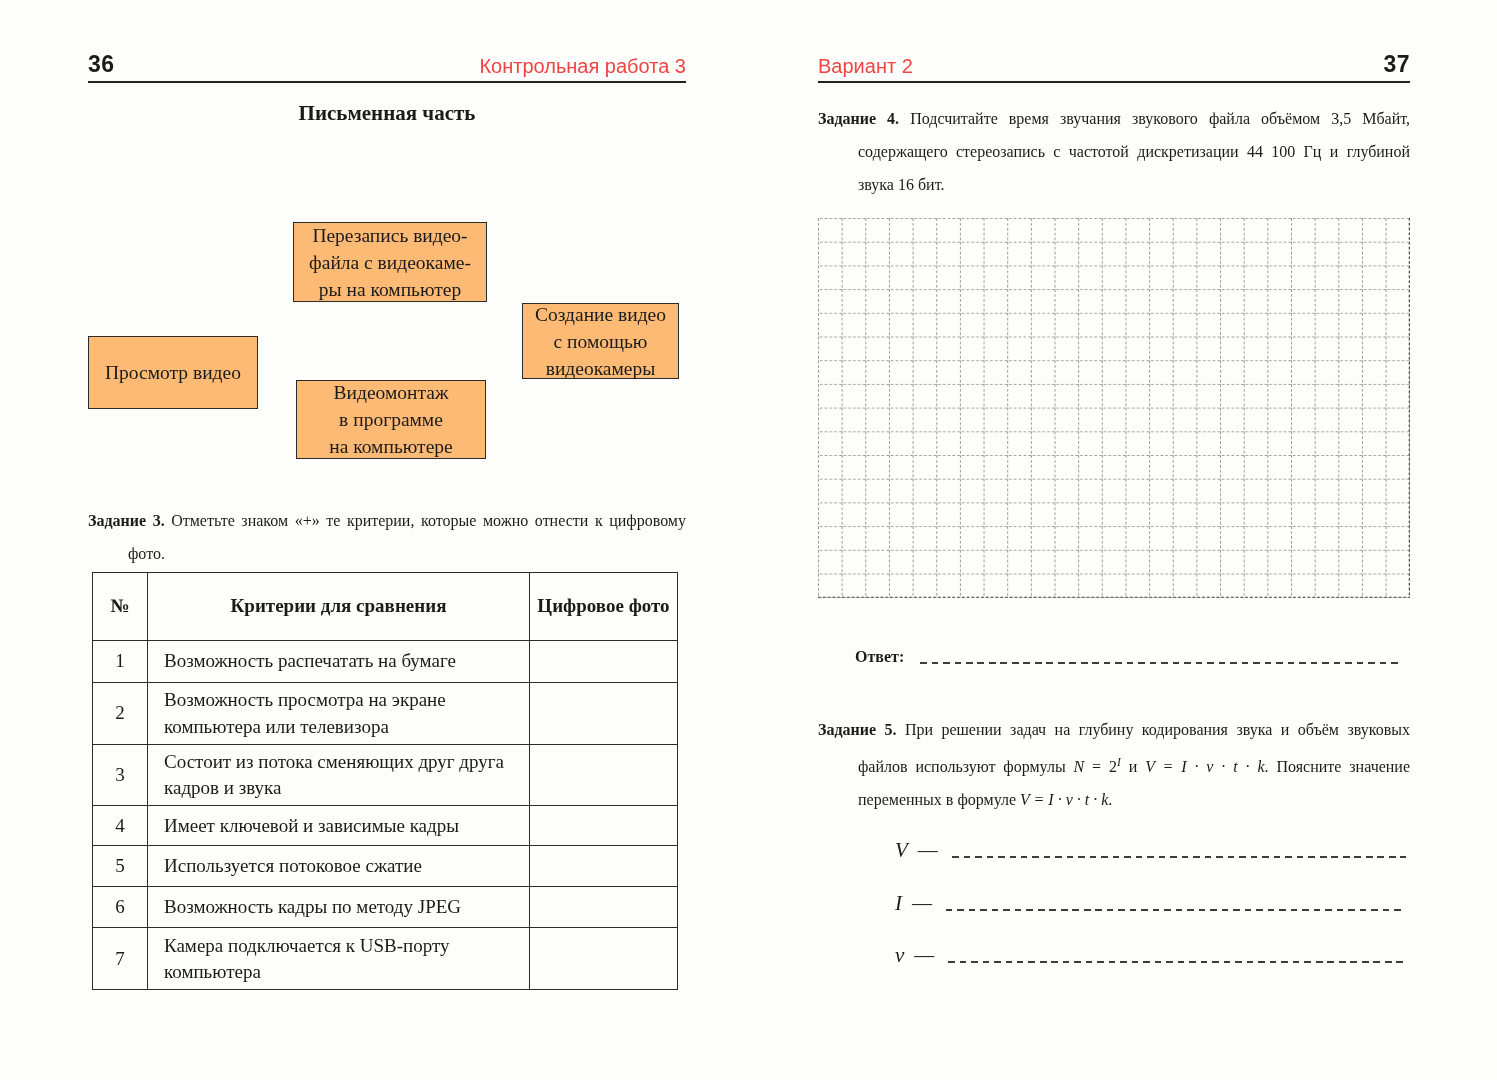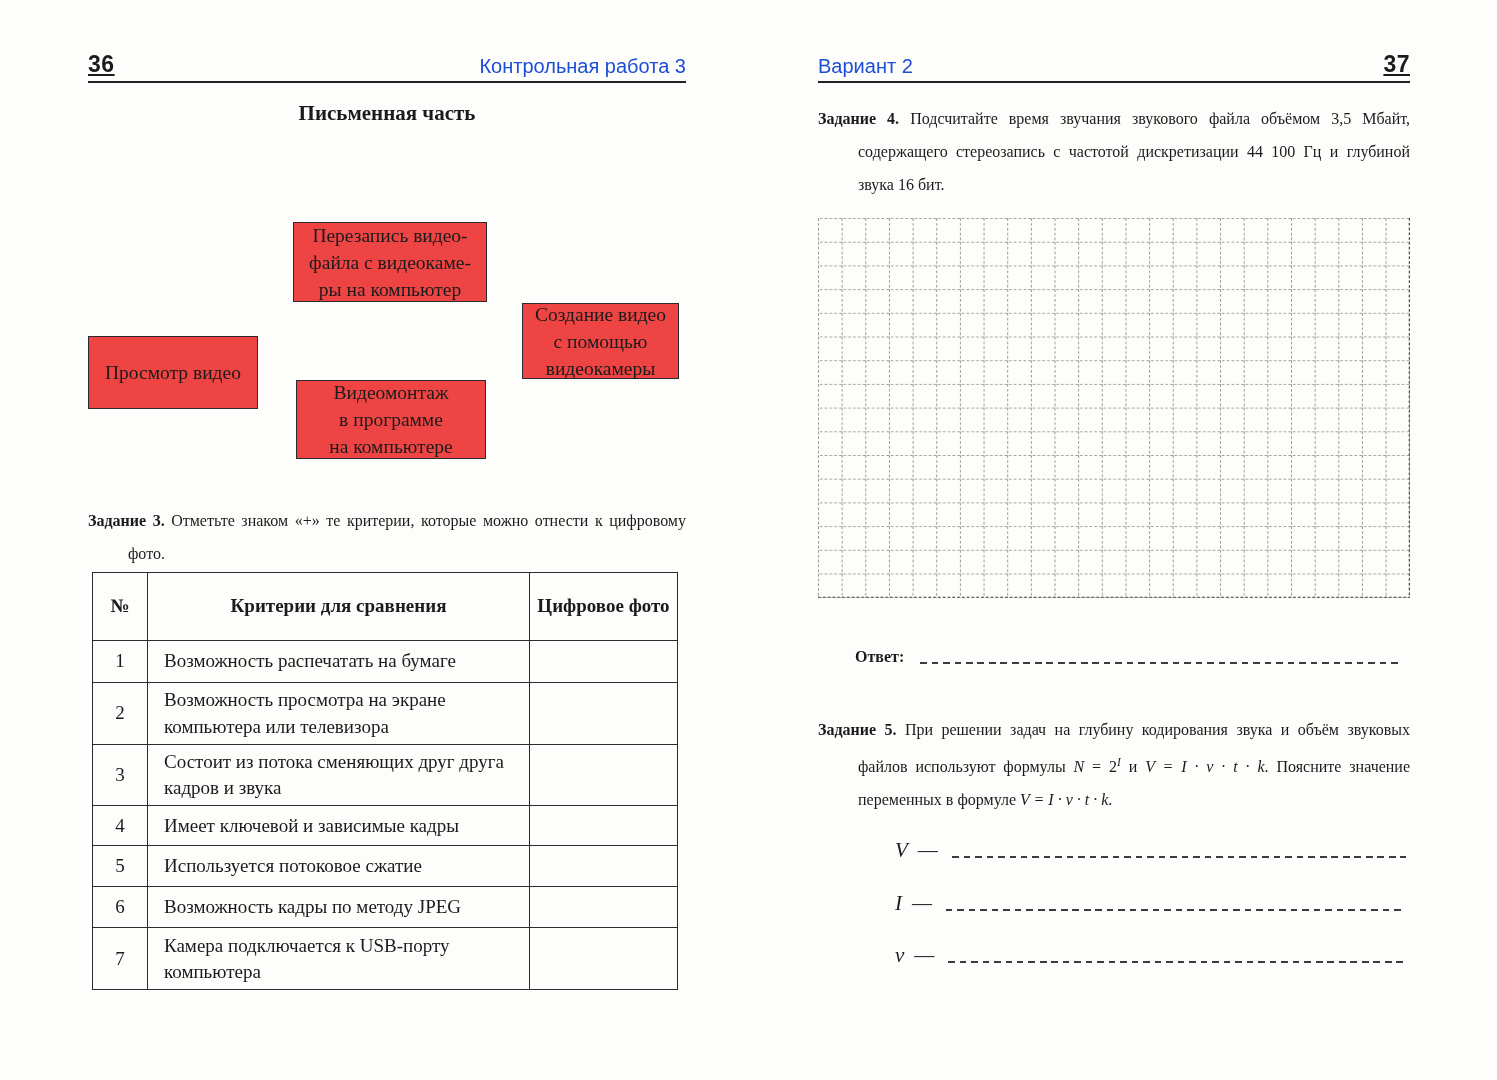--- a/index.html
+++ b/index.html
@@ -6,35 +6,35 @@
   html, body { width: 1497px; height: 1080px; background: #fdfdfb; overflow: hidden;
     font-family: "Liberation Serif", "DejaVu Serif", serif; color: #1b1b1b; }
   .page { position: absolute; top: 55px; }
   #left-page  { left: 88px;  width: 598px; height: 960px; }
   #right-page { left: 818px; width: 592px; height: 960px; }
 
   .page-header { position: absolute; top: 0; left: 0; right: 0; height: 28px;
     display: flex; justify-content: space-between; align-items: flex-end;
     border-bottom: 2px solid #222; padding-bottom: 3px;
     font-family: "Liberation Sans", "DejaVu Sans", sans-serif; }
-  .page-num { font-size: 23px; font-weight: bold; letter-spacing: 0.5px; text-decoration: underline; }
-  .running-head { font-size: 20px; color: #1d4ed8; }
+  .page-num { font-size: 23px; font-weight: bold; letter-spacing: 0.5px; }
+  .running-head { font-size: 20px; color: #ef4444; }
 
   .section-title { position: absolute; top: 46px; left: 0; right: 0;
     text-align: center; font-weight: bold; font-size: 21px; }
 
   .task { position: absolute; left: 0; right: 0; font-size: 16px; line-height: 33px;
     text-align: justify; padding-left: 40px; text-indent: -40px; }
   .task b { font-weight: bold; }
   #task2 { top: 77px; }
   #task3 { top: 449px; }
   #task4 { top: 47px; }
   #task5 { top: 658px; }
 
-  .flow-box { position: absolute; border: 1.5px solid #2b2b2b; background: #ef4444;
+  .flow-box { position: absolute; border: 1.5px solid #2b2b2b; background: #fdba74;
     display: flex; align-items: center; justify-content: center; text-align: center; }
   .flow-box span { white-space: pre-line; font-size: 19.5px; line-height: 27px; }
   #flow-box-top    { left: 205px; top: 167px; width: 194px; height: 80px; }
   #flow-box-left   { left: 0;     top: 245px; width: 170px; height: 73px; margin-top: 36px; }
   #flow-box-right  { left: 434px; top: 248px; width: 157px; height: 76px; }
   #flow-box-bottom { left: 208px; top: 325px; width: 190px; height: 79px; }
 
   .cmp-table { position: absolute; top: 517px; left: 4px; width: 585px;
     border-collapse: collapse; table-layout: fixed; }
   .cmp-table th, .cmp-table td { border: 1.5px solid #2b2b2b; font-size: 19px;

